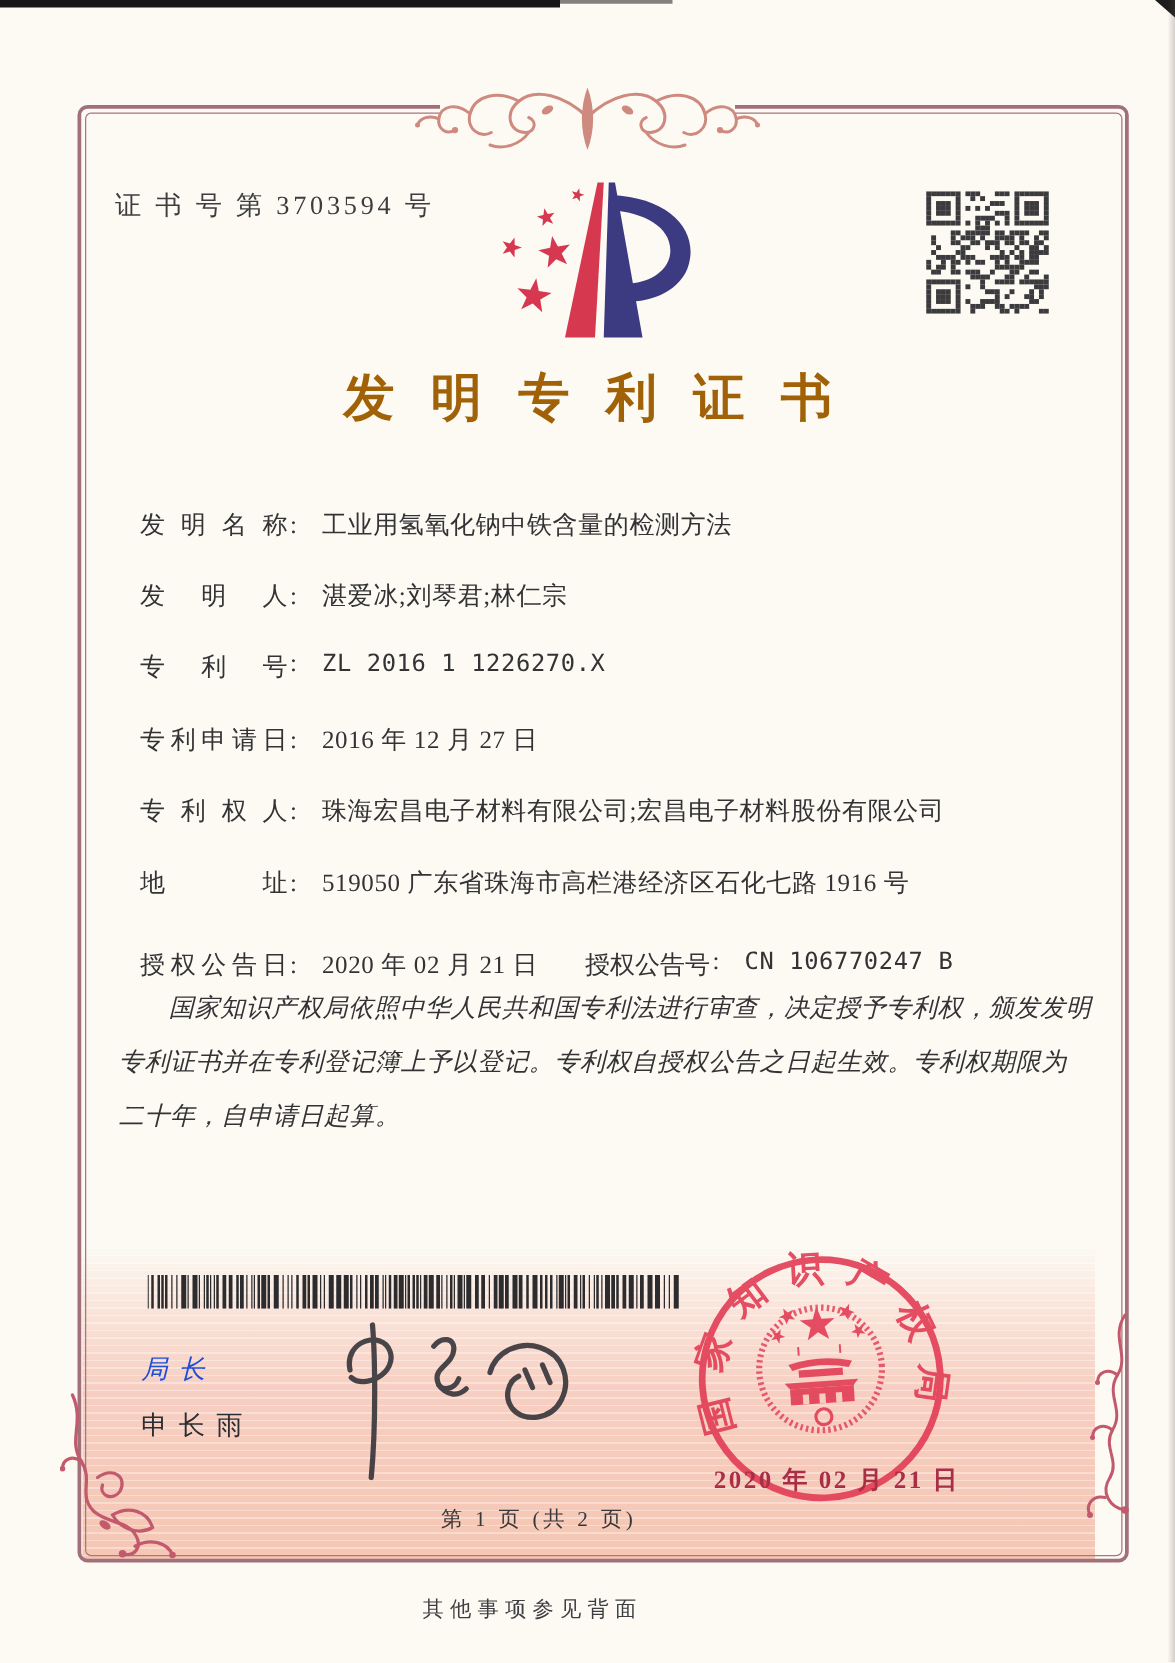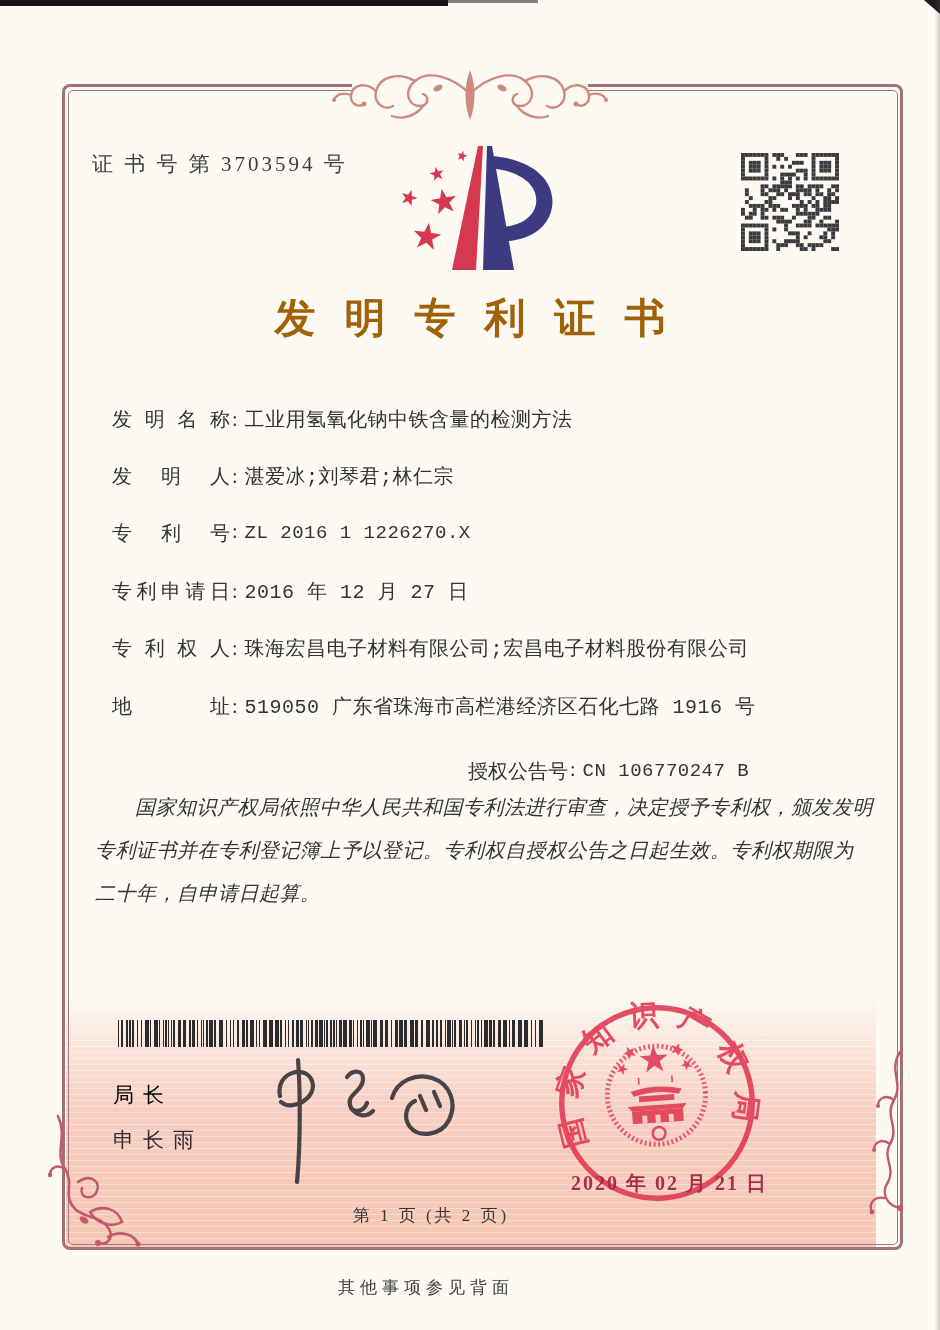--- a/index.html
+++ b/index.html
@@ -58,35 +58,35 @@
     color:#a16207;
   }
 
   .rows { position:absolute; left:112px; top:406px; width:770px; }
   .frow { position:absolute; left:0; white-space:nowrap; font-size:20px; color:#333336; }
   .frow .flabel {
     display:inline-block; width:118px; vertical-align:top;
     text-align:justify; text-align-last:justify;
   }
   .frow .colon { margin-left:2px; }
-  .frow .fvalue { margin-left:7px; letter-spacing:.5px;font-family:Liberation Mono, monospace; }
+  .frow .fvalue { margin-left:20px; letter-spacing:.5px; }
   .mono { font-family:"DejaVu Sans Mono", monospace; font-size:19px; letter-spacing:1px; }
   .r0{top:0} .r1{top:57px} .r2{top:114px} .r3{top:172px} .r4{top:229px} .r5{top:287px} .r6{top:352px}
   .grant2 { position:absolute; left:356px; top:0; }
   .grant2 .flabel { width:auto; text-align:left; text-align-last:auto; }
 
   .body-text {
     position:absolute; left:95px; top:786px; width:778px;
     font-size:20px; line-height:43px; color:#333336; letter-spacing:.5px;font-style:italic;
   }
   .body-text p { text-indent:2em; }
 
   .barcode { position:absolute; left:118px; top:1020px; }
 
-  .sig-title { position:absolute; left:113px; top:1081px; font-size:21px; letter-spacing:9px; color:#000000; }
+  .sig-title { position:absolute; left:113px; top:1081px; font-size:21px; letter-spacing:9px; color:#1d4ed8;font-style:italic; }
   .sig-name  { position:absolute; left:113px; top:1126px; font-size:21px; letter-spacing:9px; color:#2c2c31; }
   .signature { position:absolute; left:252px; top:1044px; }
 
   .seal { position:absolute; left:549px; top:995px; }
   .seal-date {
     position:absolute; left:571px; top:1170px;
     font-size:20px; letter-spacing:2px; color:#a82f46; font-weight:700;
   }
 
   .footer-page {
@@ -473,20 +473,23 @@
   <div class="frow r3">
     <span class="flabel">专利申请日</span><span class="colon">:</span><span class="fvalue">2016 年 12 月 27 日</span>
   </div>
   <div class="frow r4">
     <span class="flabel">专利权人</span><span class="colon">:</span><span class="fvalue">珠海宏昌电子材料有限公司;宏昌电子材料股份有限公司</span>
   </div>
   <div class="frow r5">
     <span class="flabel">地址</span><span class="colon">:</span><span class="fvalue">519050 广东省珠海市高栏港经济区石化七路 1916 号</span>
   </div>
   <div class="frow r6">
+    <span>
+      <span class="flabel">授权公告日</span><span class="colon">:</span><span class="fvalue">2020 年 02 月 21 日</span>
+    </span>
     <span class="grant2">
       <span class="flabel">授权公告号</span><span class="colon">:</span><span class="fvalue mono">CN 106770247 B</span>
     </span>
   </div>
 </div>
 
 <div class="body-text">
   <p>国家知识产权局依照中华人民共和国专利法进行审查，决定授予专利权，颁发发明专利证书并在专利登记簿上予以登记。专利权自授权公告之日起生效。专利权期限为二十年，自申请日起算。</p>
 </div>
 

